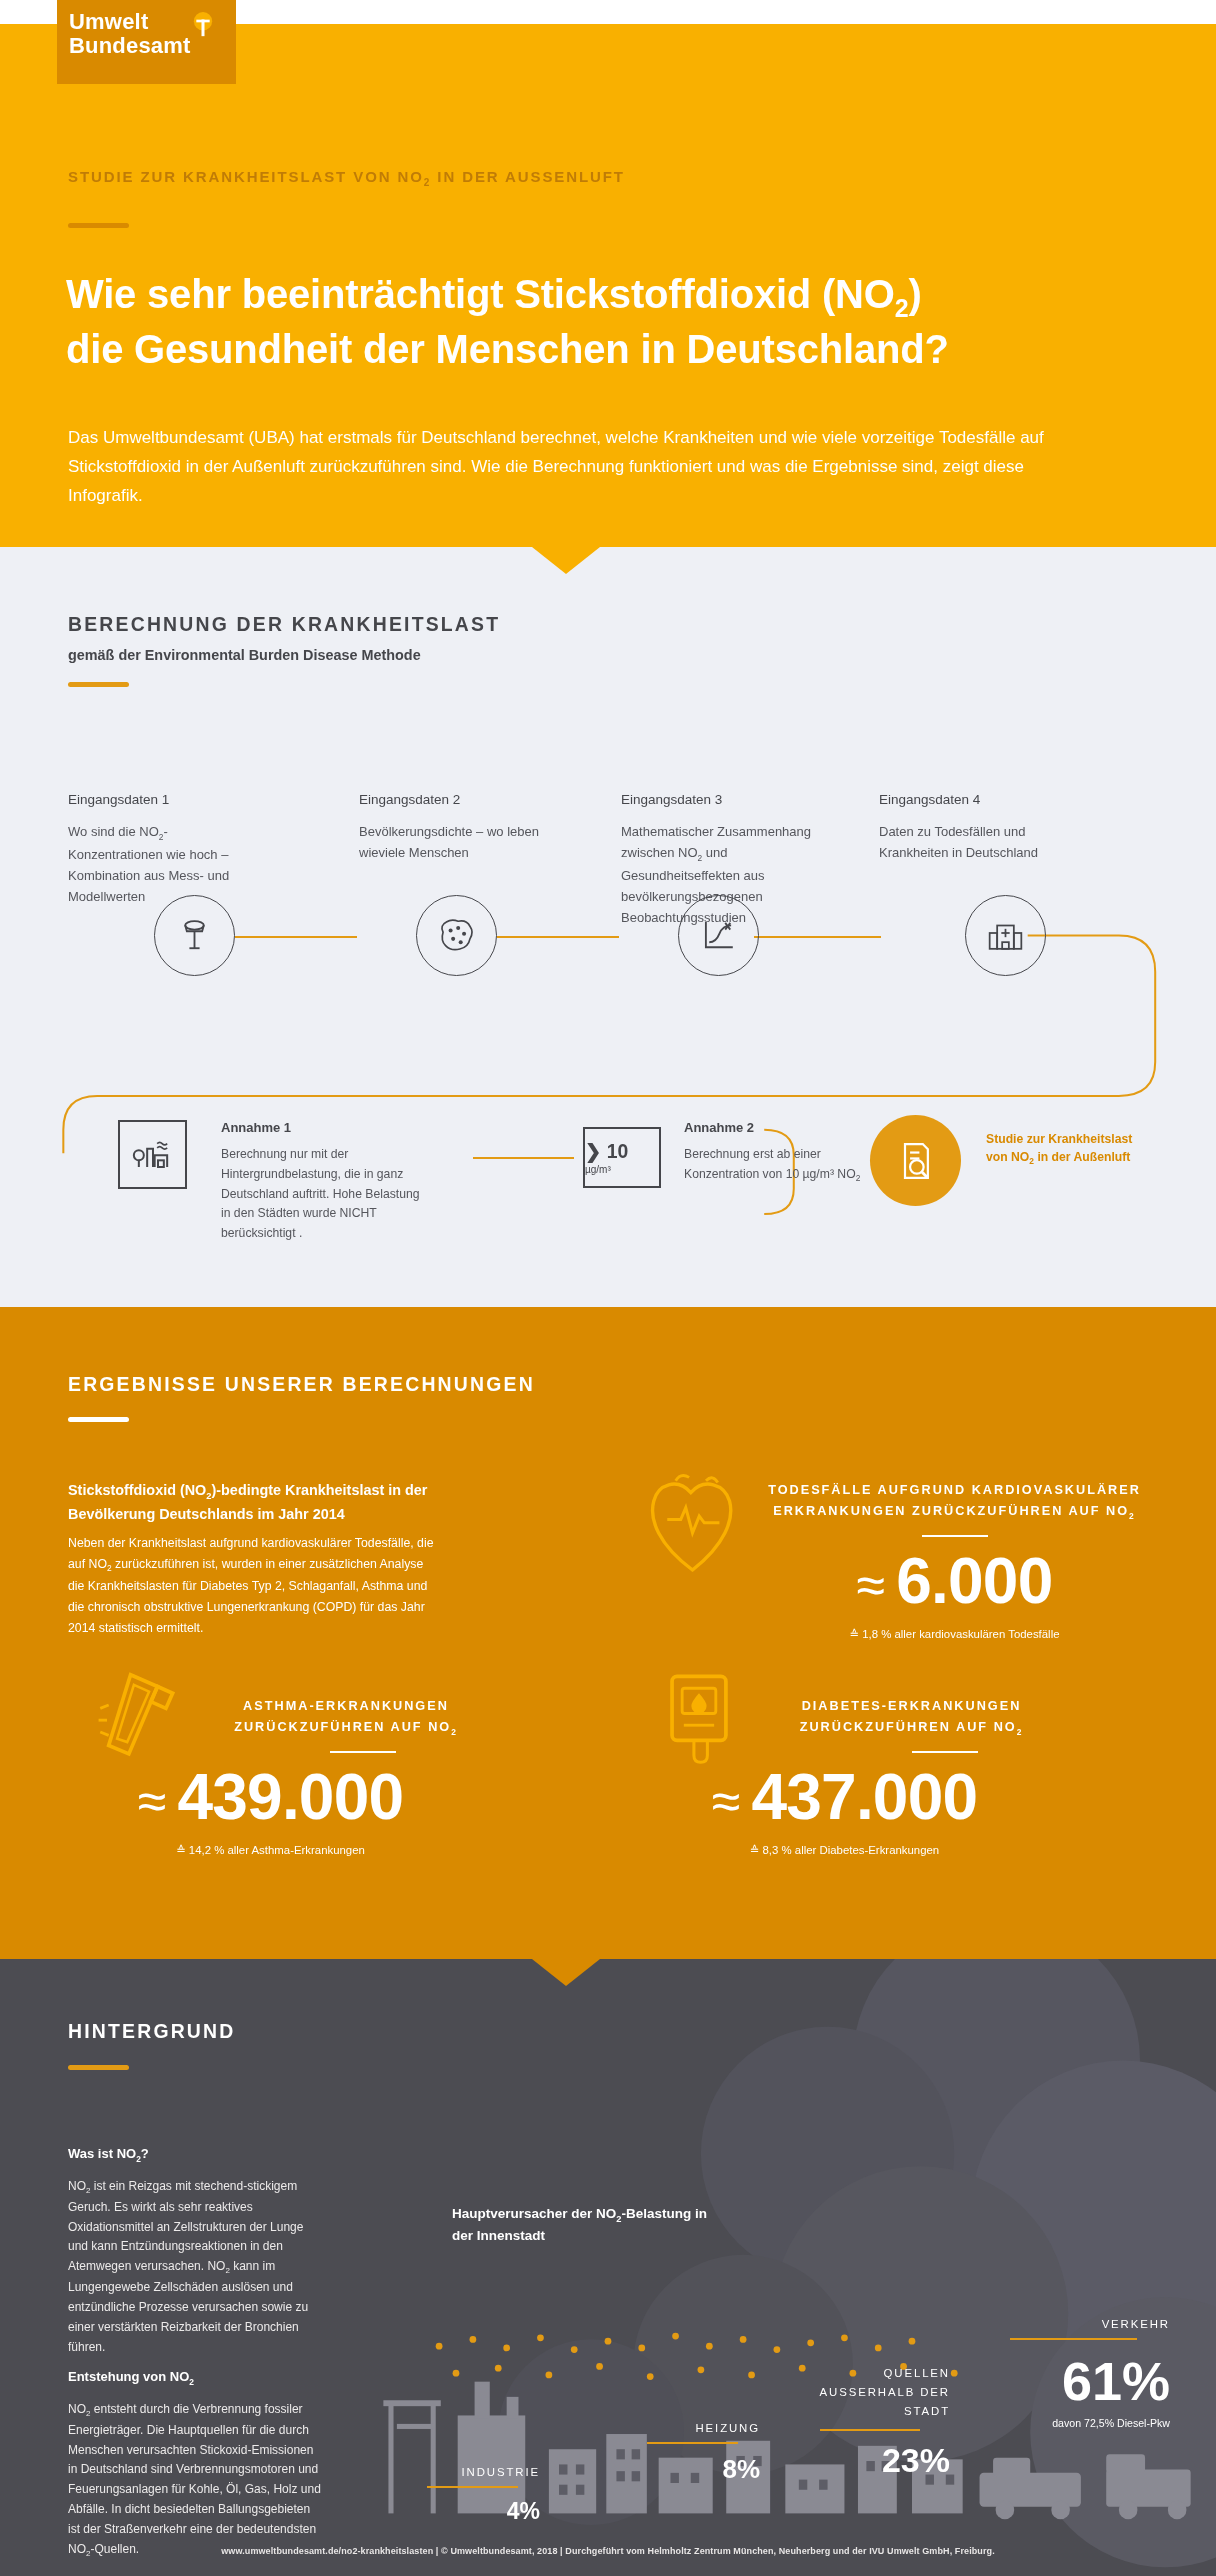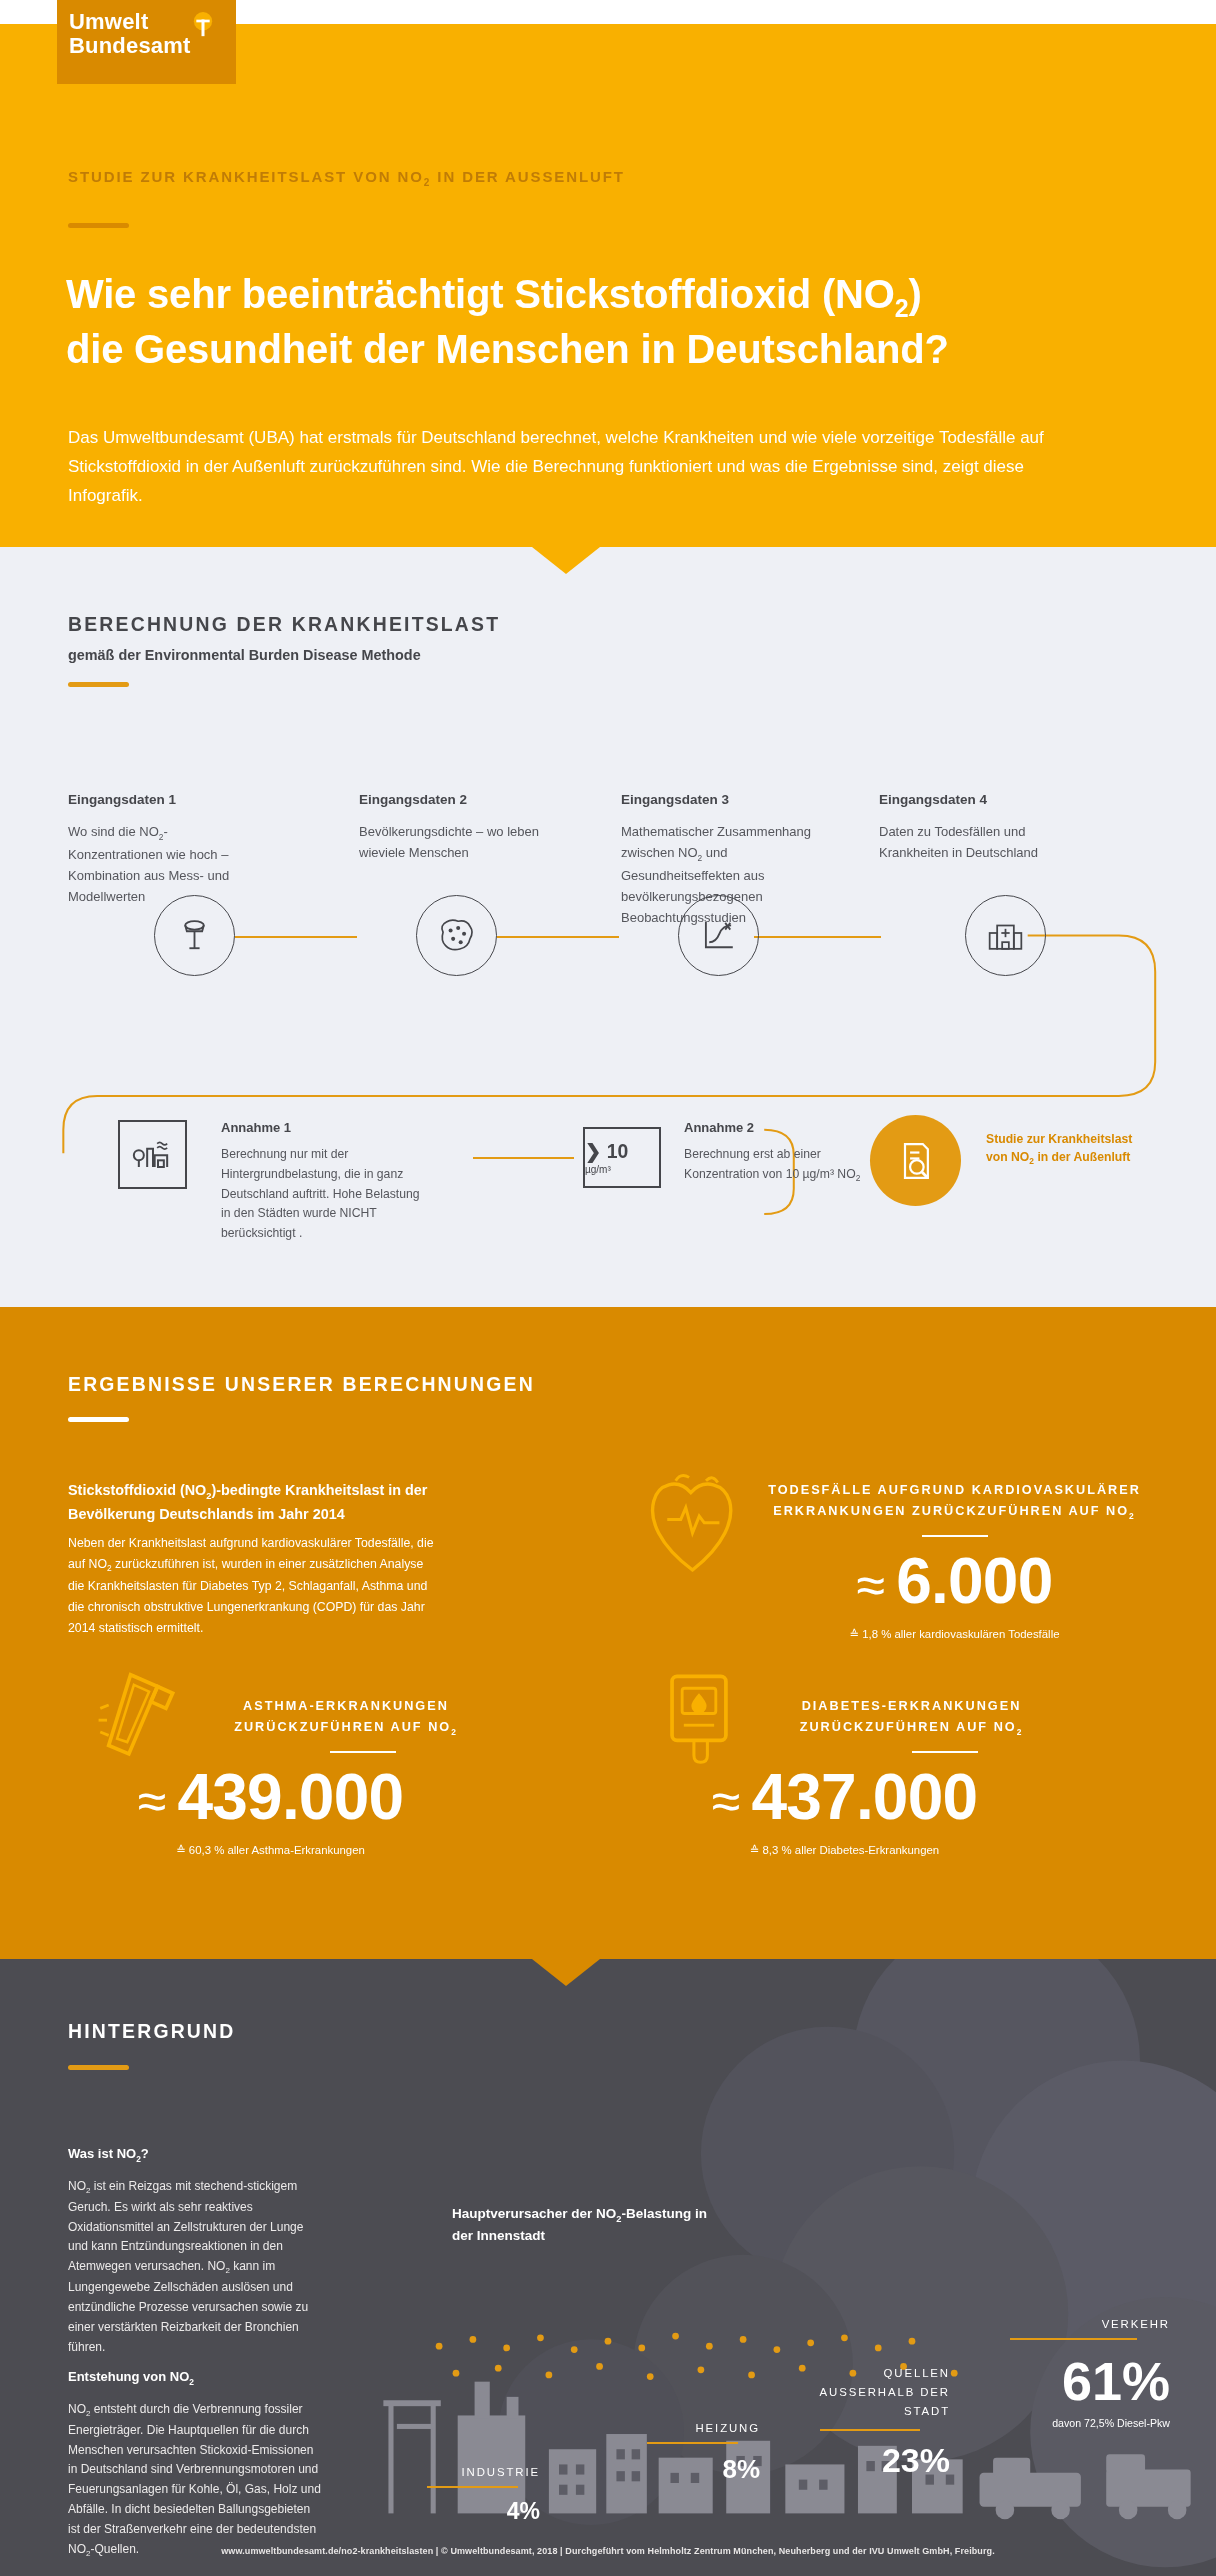--- a/index.html
+++ b/index.html
@@ -66,21 +66,21 @@
     position:absolute; left:68px; top:100px;
     font-size:14.4px; font-weight:bold; color:#45464b;
   }
   .rule-orange {
     position:absolute; left:68px; top:135px; width:61px; height:5px;
     background:#e39b14; border-radius:2.5px;
   }
 
   .inputs { position:absolute; left:68px; top:245px; width:1098px; }
   .input-col { position:absolute; top:0; width:194px; }
-  .input-col h4 { font-size:13.5px; font-weight:bold; color:#45464b; margin-bottom:13.5px;}
+  .input-col h4 { font-size:13.5px; font-weight:normal; color:#45464b; margin-bottom:13.5px;}
   .input-col p  { font-size:13px; line-height:1.62; color:#55565c; }
   .input-col p sub { font-size:8.4px; }
 
   .icons-row { position:absolute; left:68px; top:348px; width:1098px; height:93px; }
   .icon-circle {
     position:absolute; top:0; width:81px; height:81px; border-radius:50%;
     border:1.7px solid #45464b; background:transparent;
     display:flex; align-items:center; justify-content:center;
   }
   .icon-connector {
@@ -374,21 +374,21 @@
       <path d="M46 20 L64 28 L38 88 L26 84 Z" stroke-width="3"></path>
       <path d="M74 22 L92 30 L84 48 L66 40 Z"></path>
       <path d="M6 48 L16 44" stroke-width="3.4"></path>
       <path d="M4 62 L14 62" stroke-width="3.4"></path>
       <path d="M6 76 L16 80" stroke-width="3.4"></path>
     </svg>
     <div class="stat" style="left:34px; top:389px; width:473px;">
       <div class="lbl" style="margin-left:160px; width:304px;"><span>ASTHMA-ERKRANKUNGEN ZURÜCKZUFÜHREN AUF NO</span><sub>2</sub></div>
       <div class="sep" style="margin-left:296px;"></div>
       <div class="num"><span class="approx">≈</span><span>439.000</span></div>
-      <div class="foot">≙ 60,3 % aller Asthma-Erkrankungen</div>
+      <div class="foot">≙ 14,2 % aller Asthma-Erkrankungen</div>
     </div>
 
     <svg style="position:absolute;left:655px;top:361px;" width="93" height="101" viewBox="0 0 110 120" fill="none" stroke="#f9b000" stroke-width="4.4">
       <rect x="20" y="10" width="64" height="76" rx="6"></rect>
       <rect x="32" y="24" width="40" height="30" rx="3" stroke-width="3.4"></rect>
       <path d="M52 30 q-9 10 -9 15 a9 9 0 0 0 18 0 q0 -5 -9 -15 Z" fill="#f9b000" stroke="none"></path>
       <line x1="34" y1="68" x2="70" y2="68" stroke-width="3.4"></line>
       <path d="M46 86 L46 104 q0 8 8 8 q8 0 8 -8 L62 86" stroke-width="3.6"></path>
     </svg>
     <div class="stat" style="left:591px; top:389px; width:507px;">

